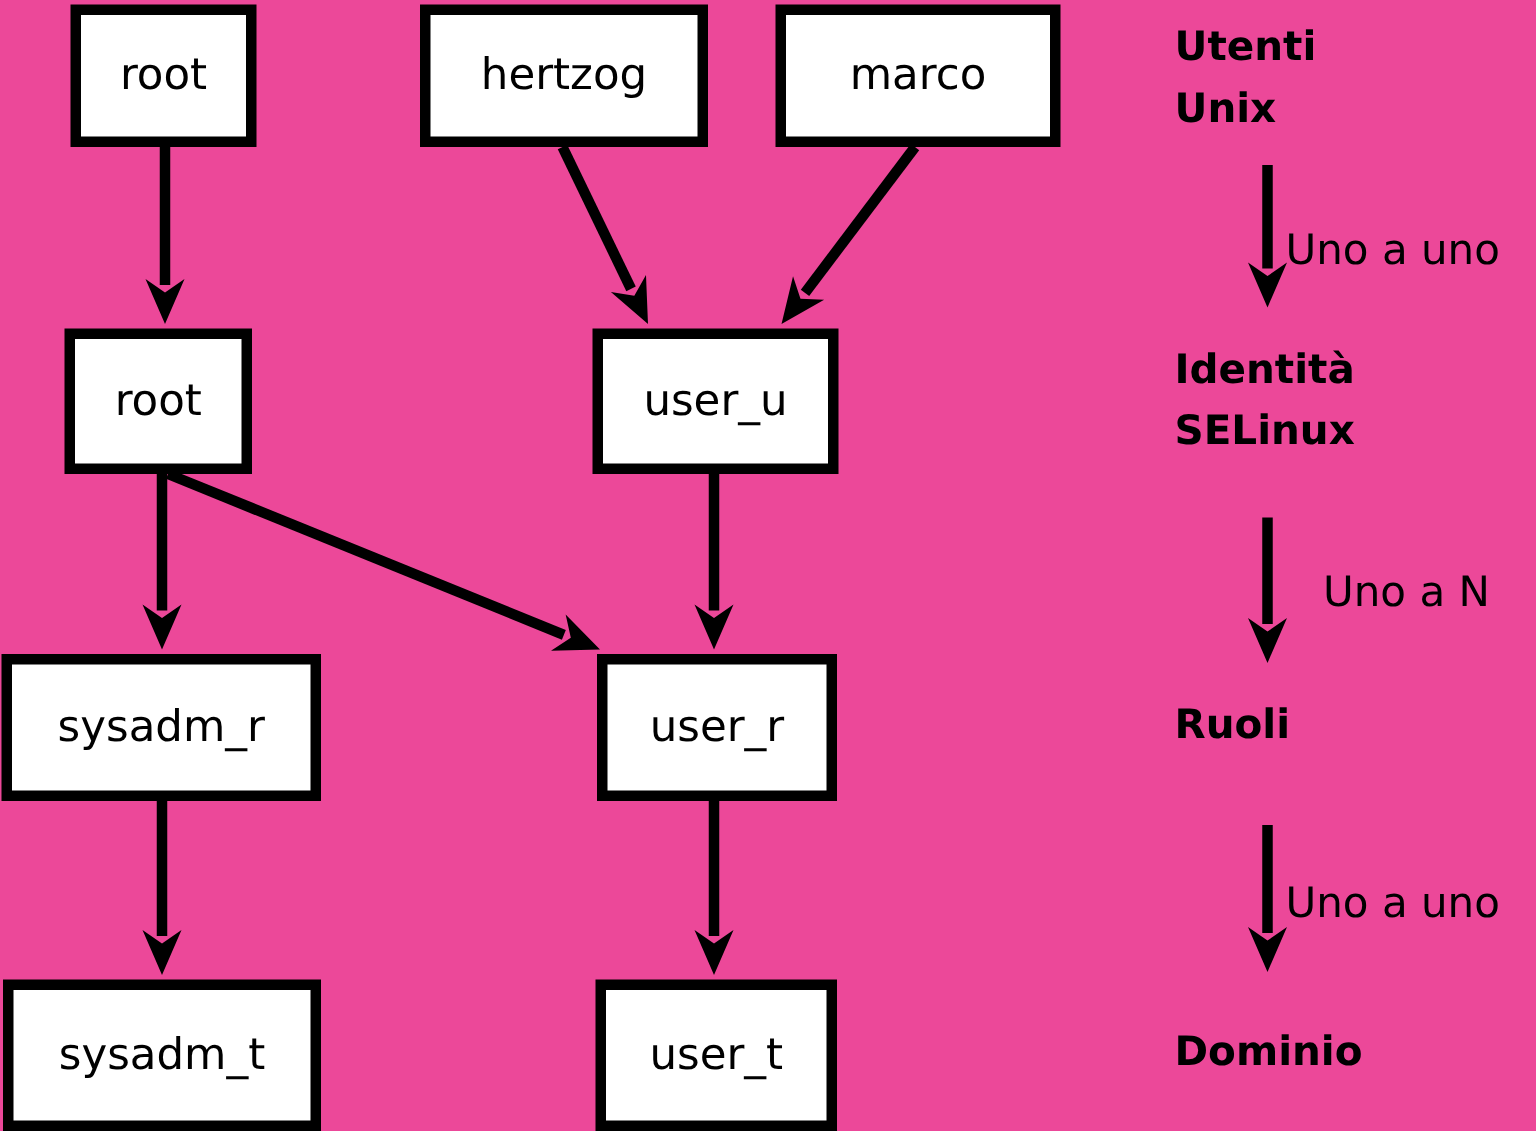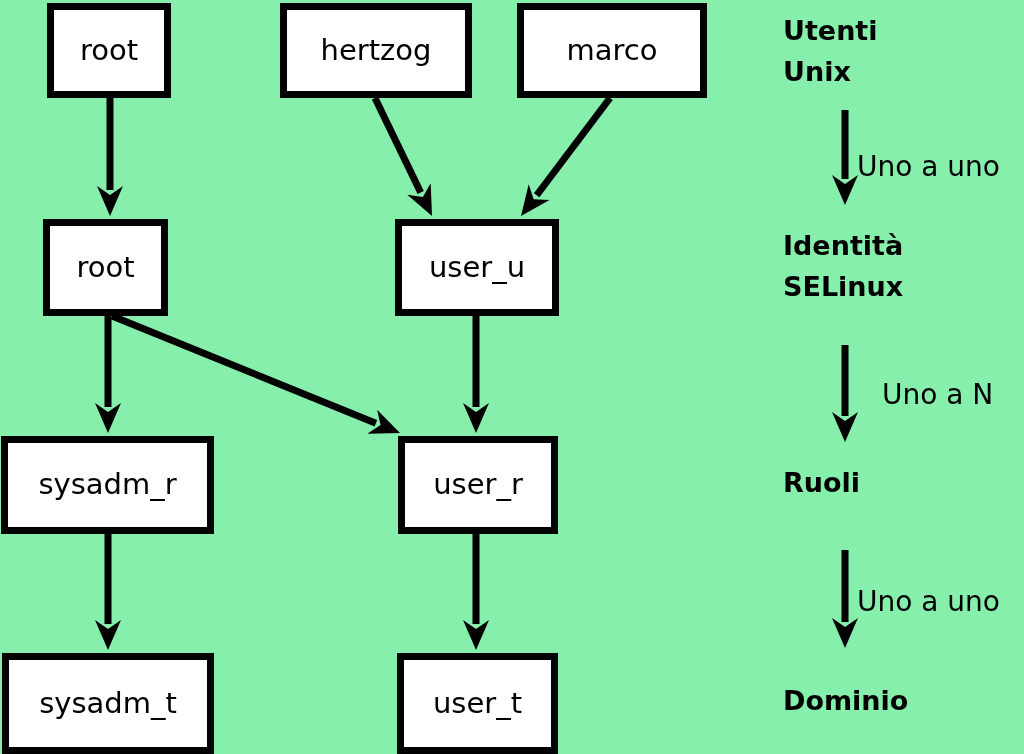--- a/index.html
+++ b/index.html
@@ -5,21 +5,21 @@
 <style>
   html, body {
     margin: 0;
     padding: 0;
     background: #ffffff;
   }
   #canvas {
     position: relative;
     width: 1024px;
     height: 754px;
-    background: #86efac;
+    background: #ec4899;
     overflow: hidden;
     font-family: "DejaVu Sans", "Liberation Sans", sans-serif;
   }
   #diagram-svg {
     position: absolute;
     left: 0;
     top: 0;
     width: 1024px;
     height: 754px;
   }

